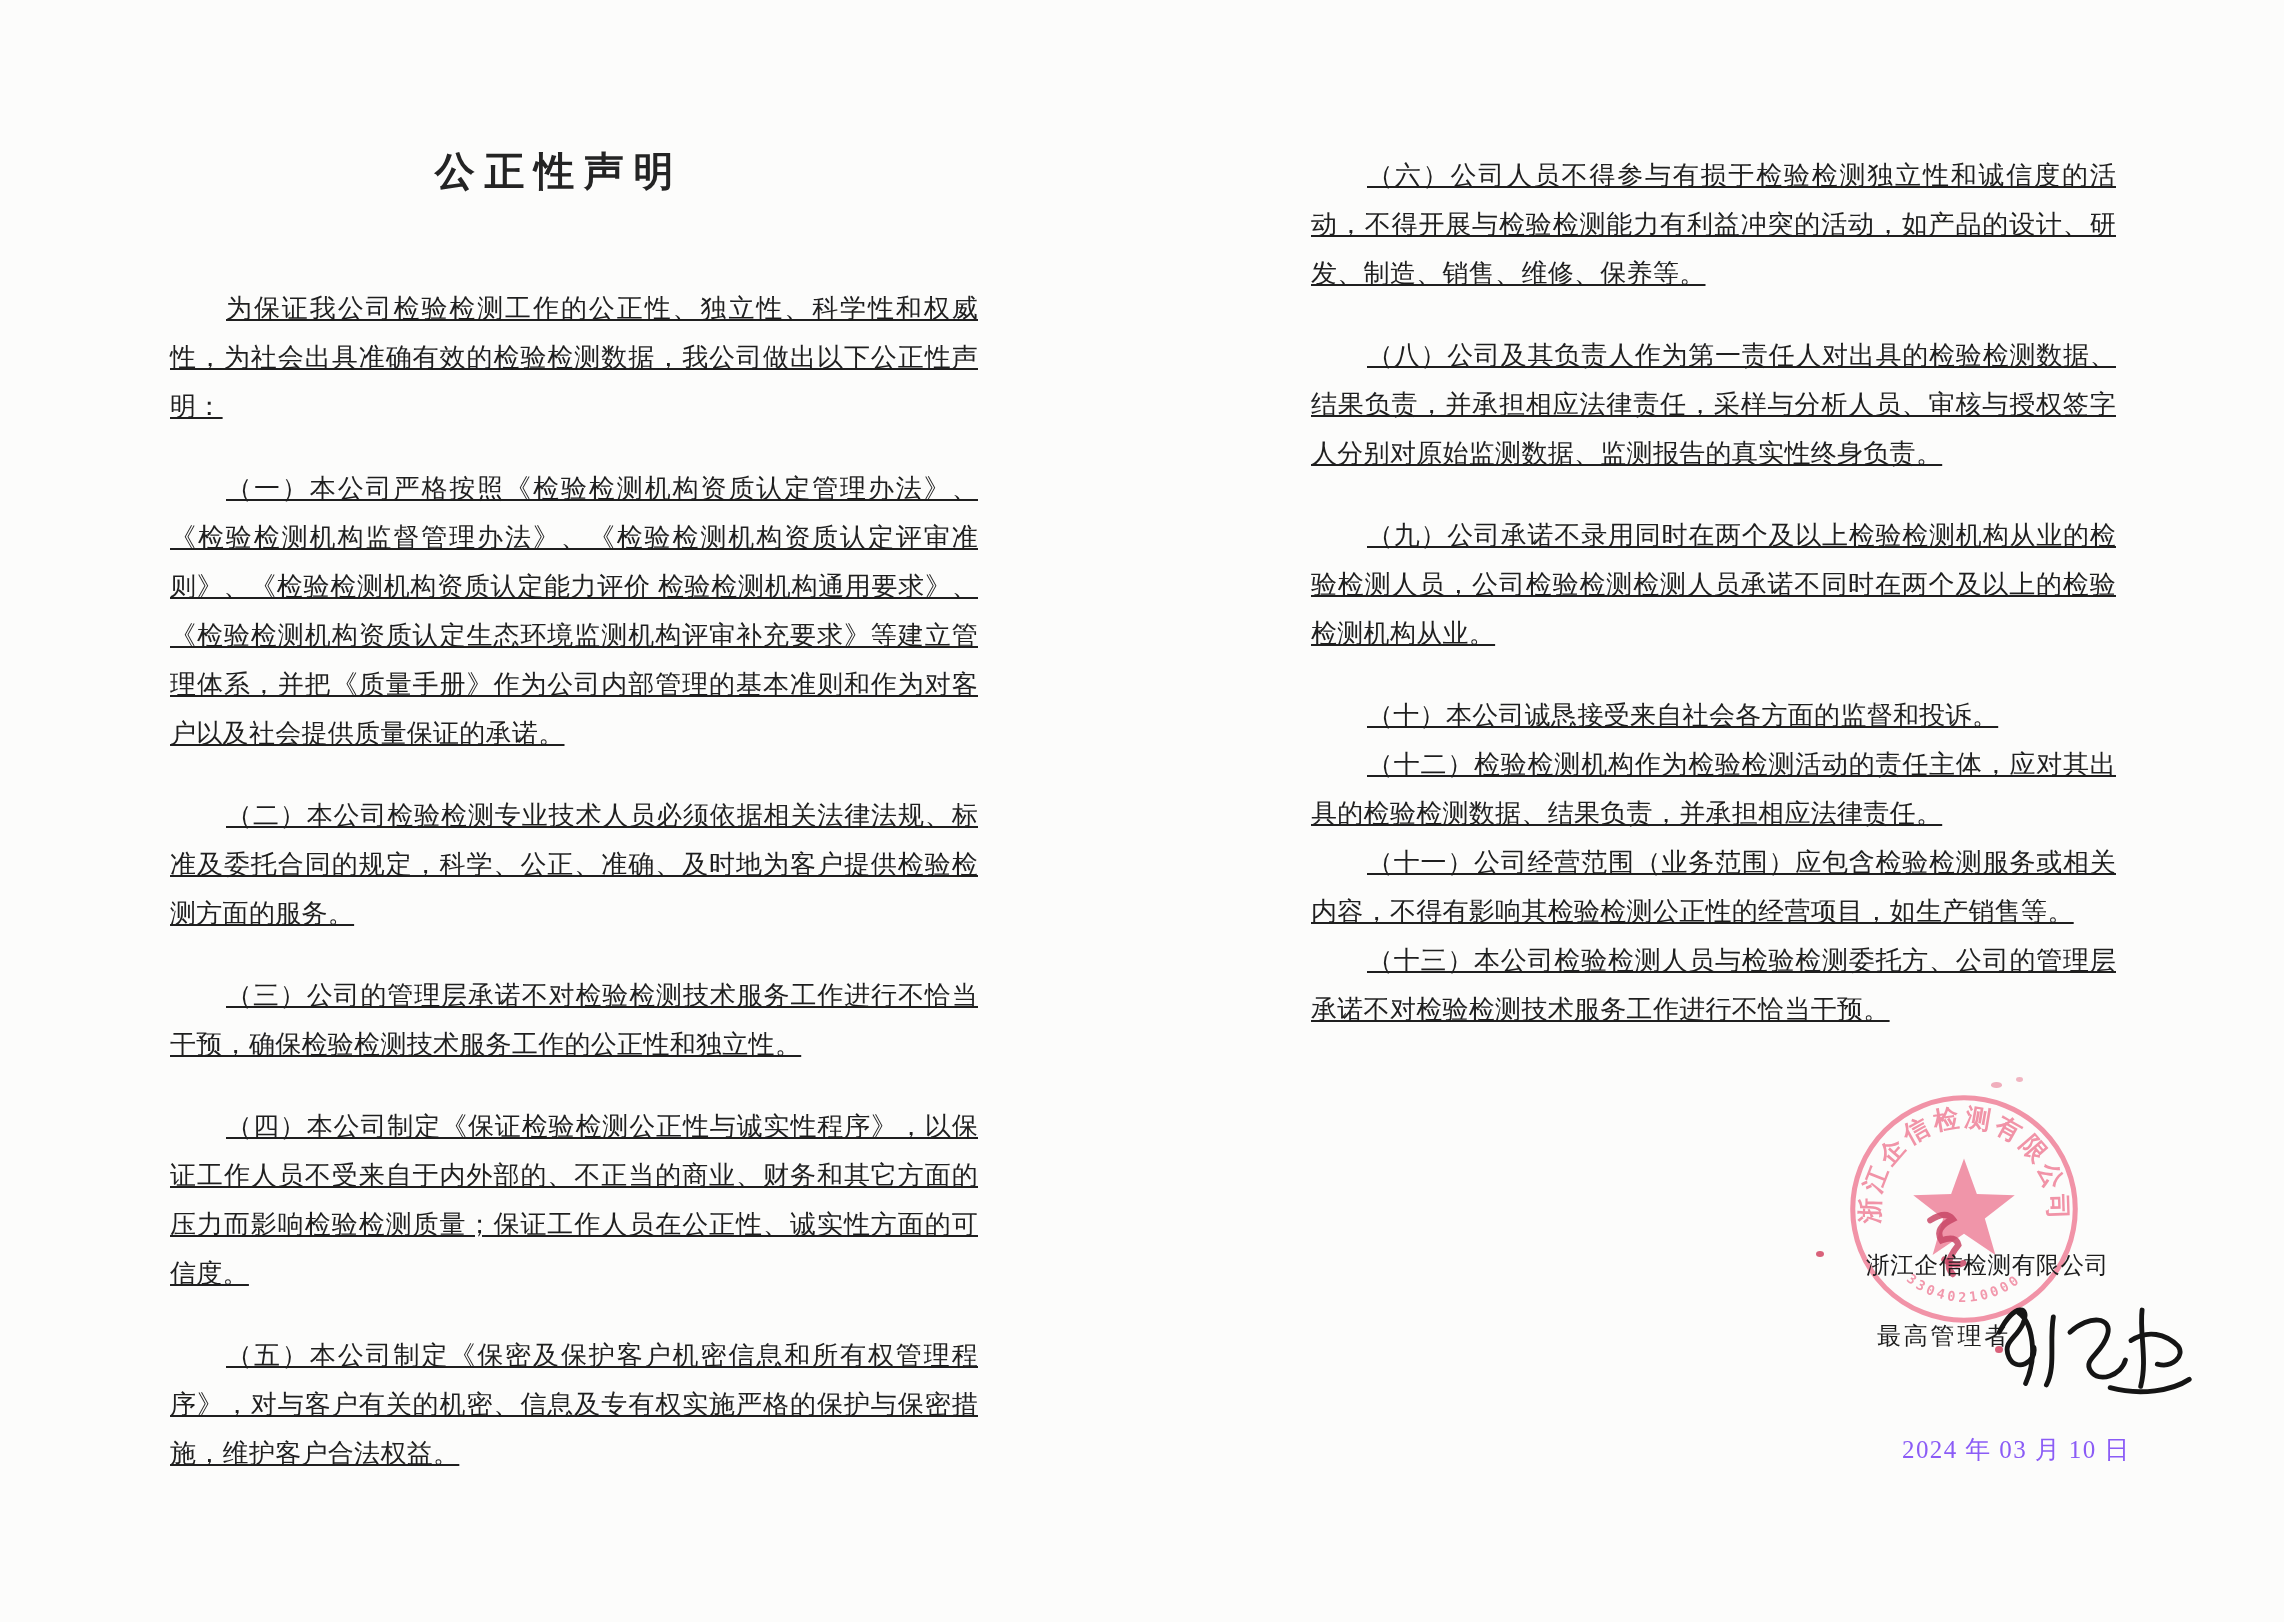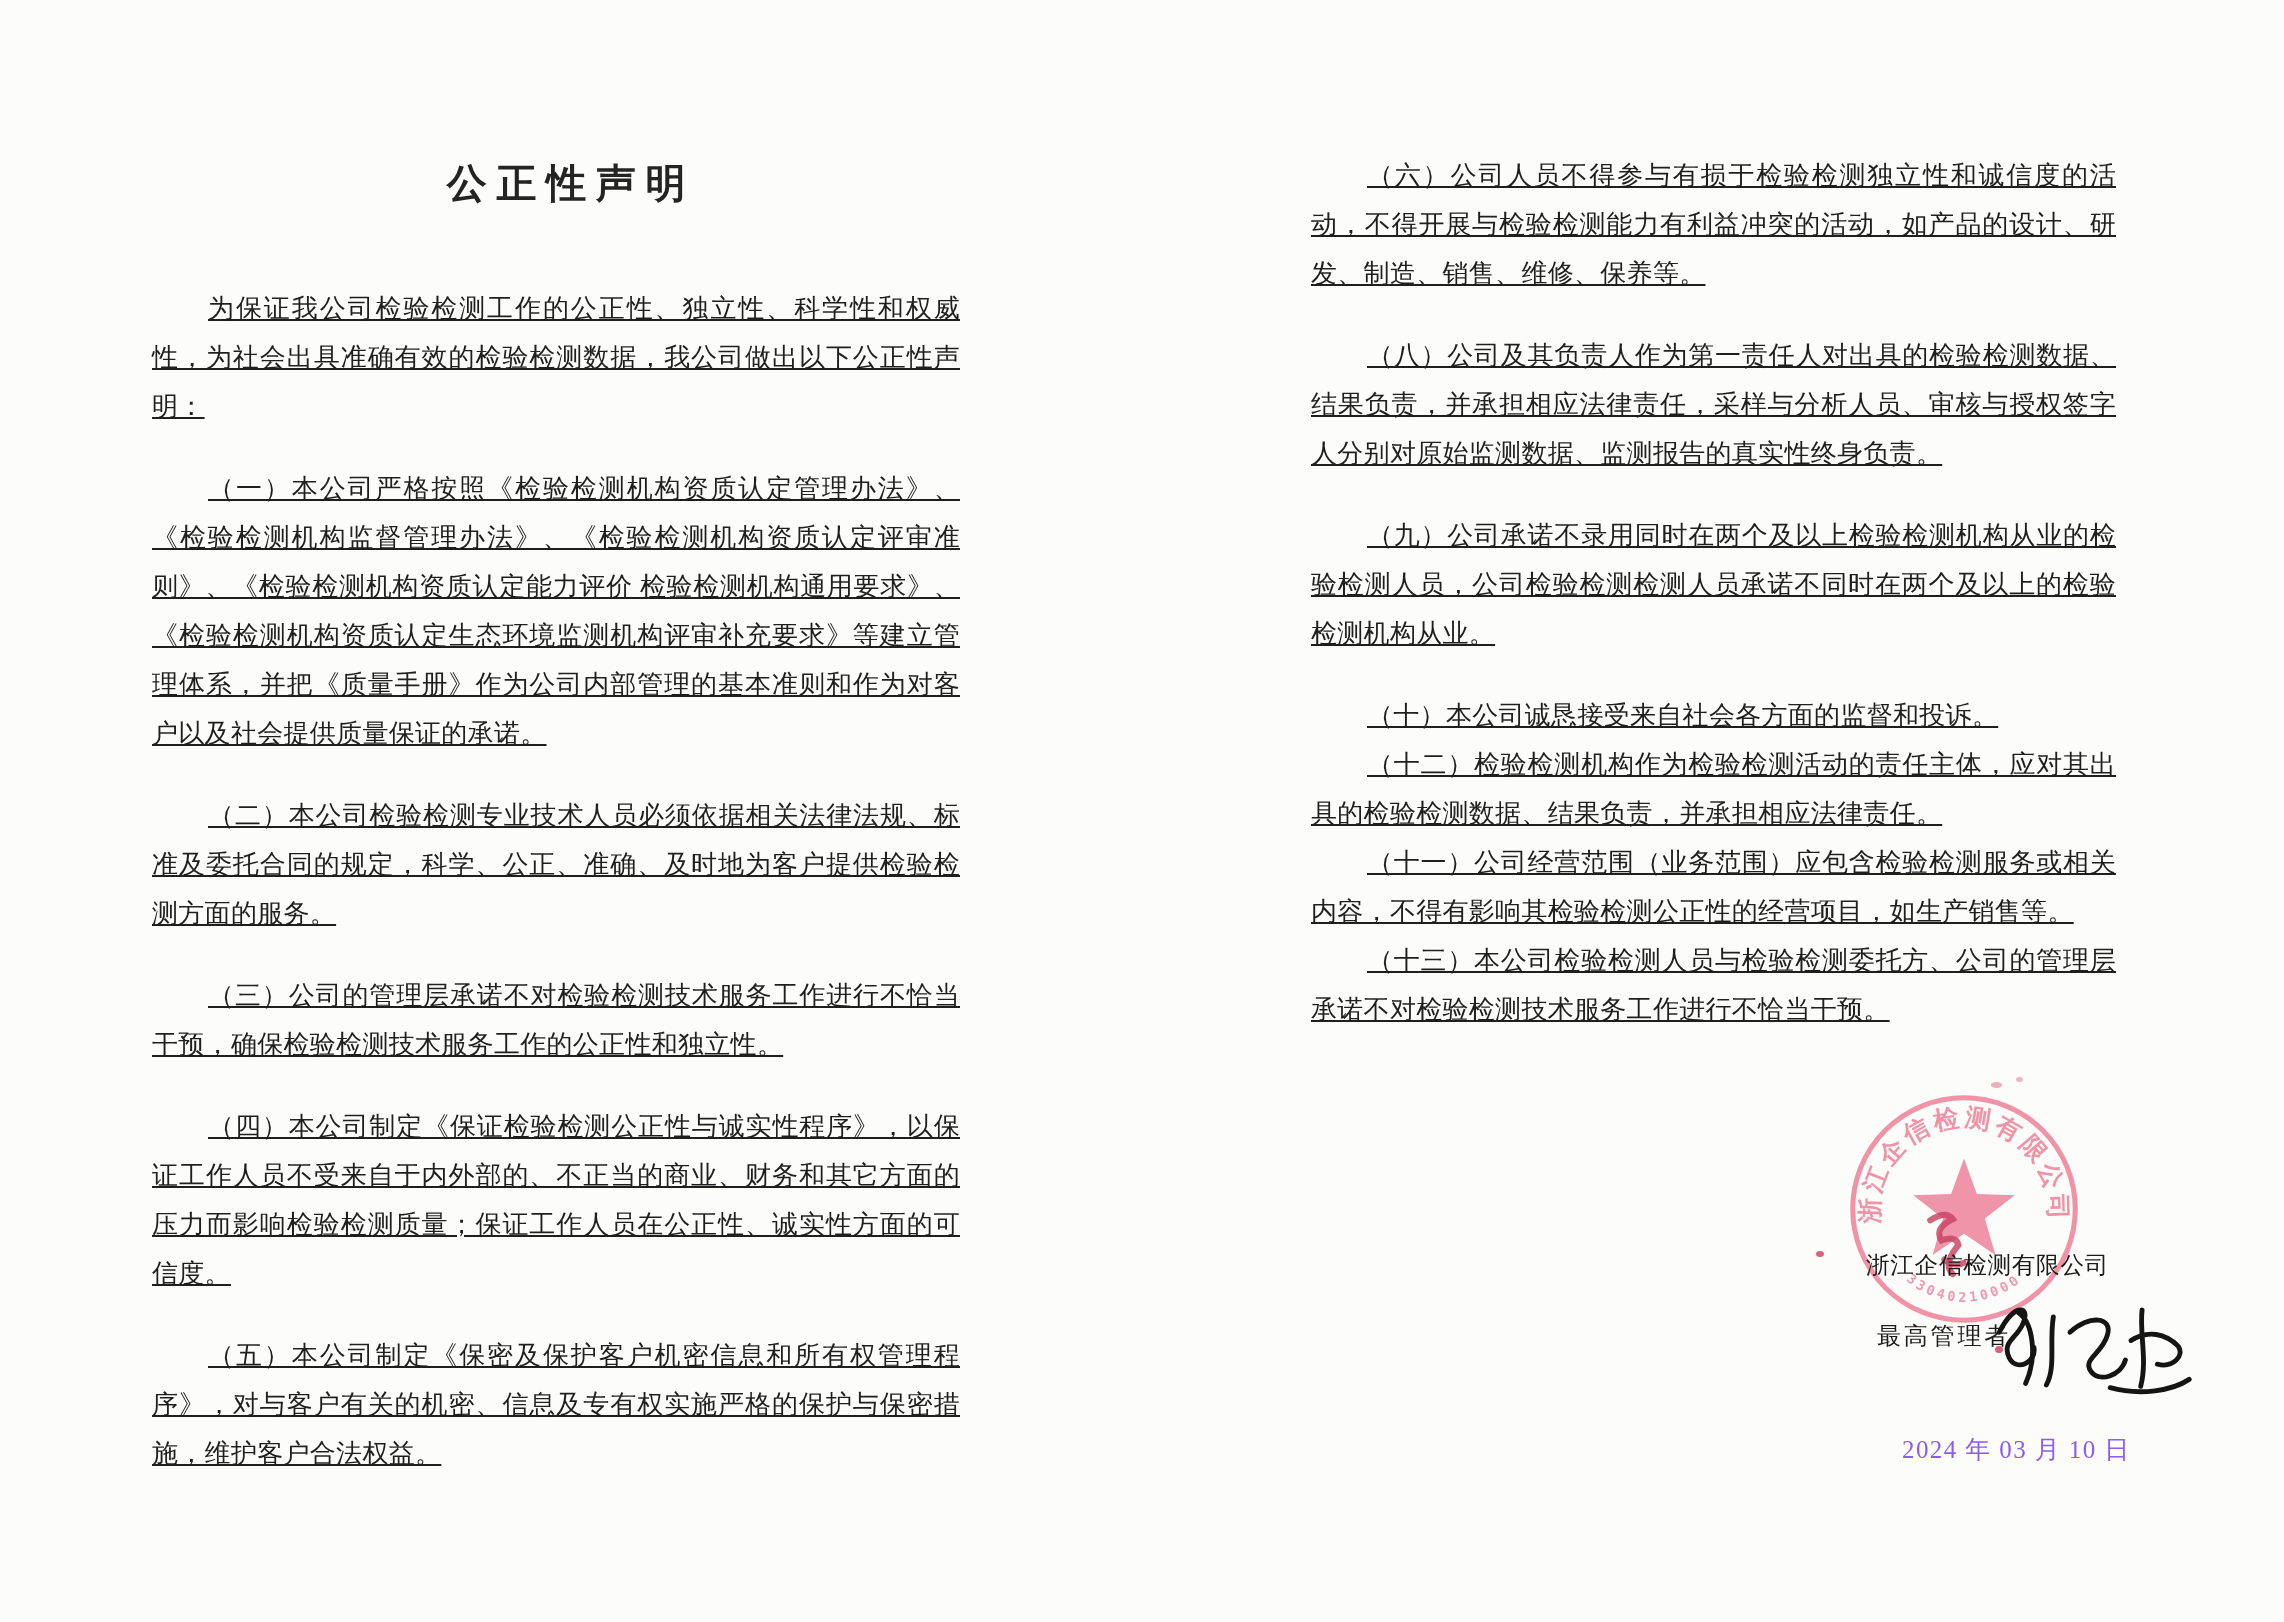--- a/index.html
+++ b/index.html
@@ -6,31 +6,31 @@
   .page{
     position:relative;
     width:2284px;height:1622px;
     background:#fcfcfb;
     overflow:hidden;
     font-family:"Liberation Serif","DejaVu Serif",serif;
     color:#1f1f1f;
   }
   .doc-title{
     position:absolute;left:167px;top:144px;width:784px;
-    margin:12px;text-align:center;
+    margin:0;text-align:center;
     font-size:40px;font-weight:bold;letter-spacing:9.7px;
     color:#242424;
   }
   .col{
     position:absolute;width:808px;
     font-size:26px;line-height:49px;letter-spacing:0.3px;
     text-align:justify;text-justify:inter-ideograph;
     word-break:break-all;
   }
-  .col-left{left:152px;top:284px;}
+  .col-left{left:170px;top:284px;}
   .col-right{left:1311px;top:151px;width:805px;}
   .para{margin:0;text-indent:56px;text-decoration:underline;}
   .para.gap{margin-top:33px;}
   .seal-wrap{position:absolute;left:1846px;top:1091px;width:236px;height:236px;opacity:.92;}
   .company-line{
     position:absolute;left:1842px;top:1249px;width:291px;
     margin:0;text-align:center;font-size:23.6px;letter-spacing:0.7px;color:#1c1c1c;
   }
   .manager-row{
     position:absolute;left:1877px;top:1320px;

